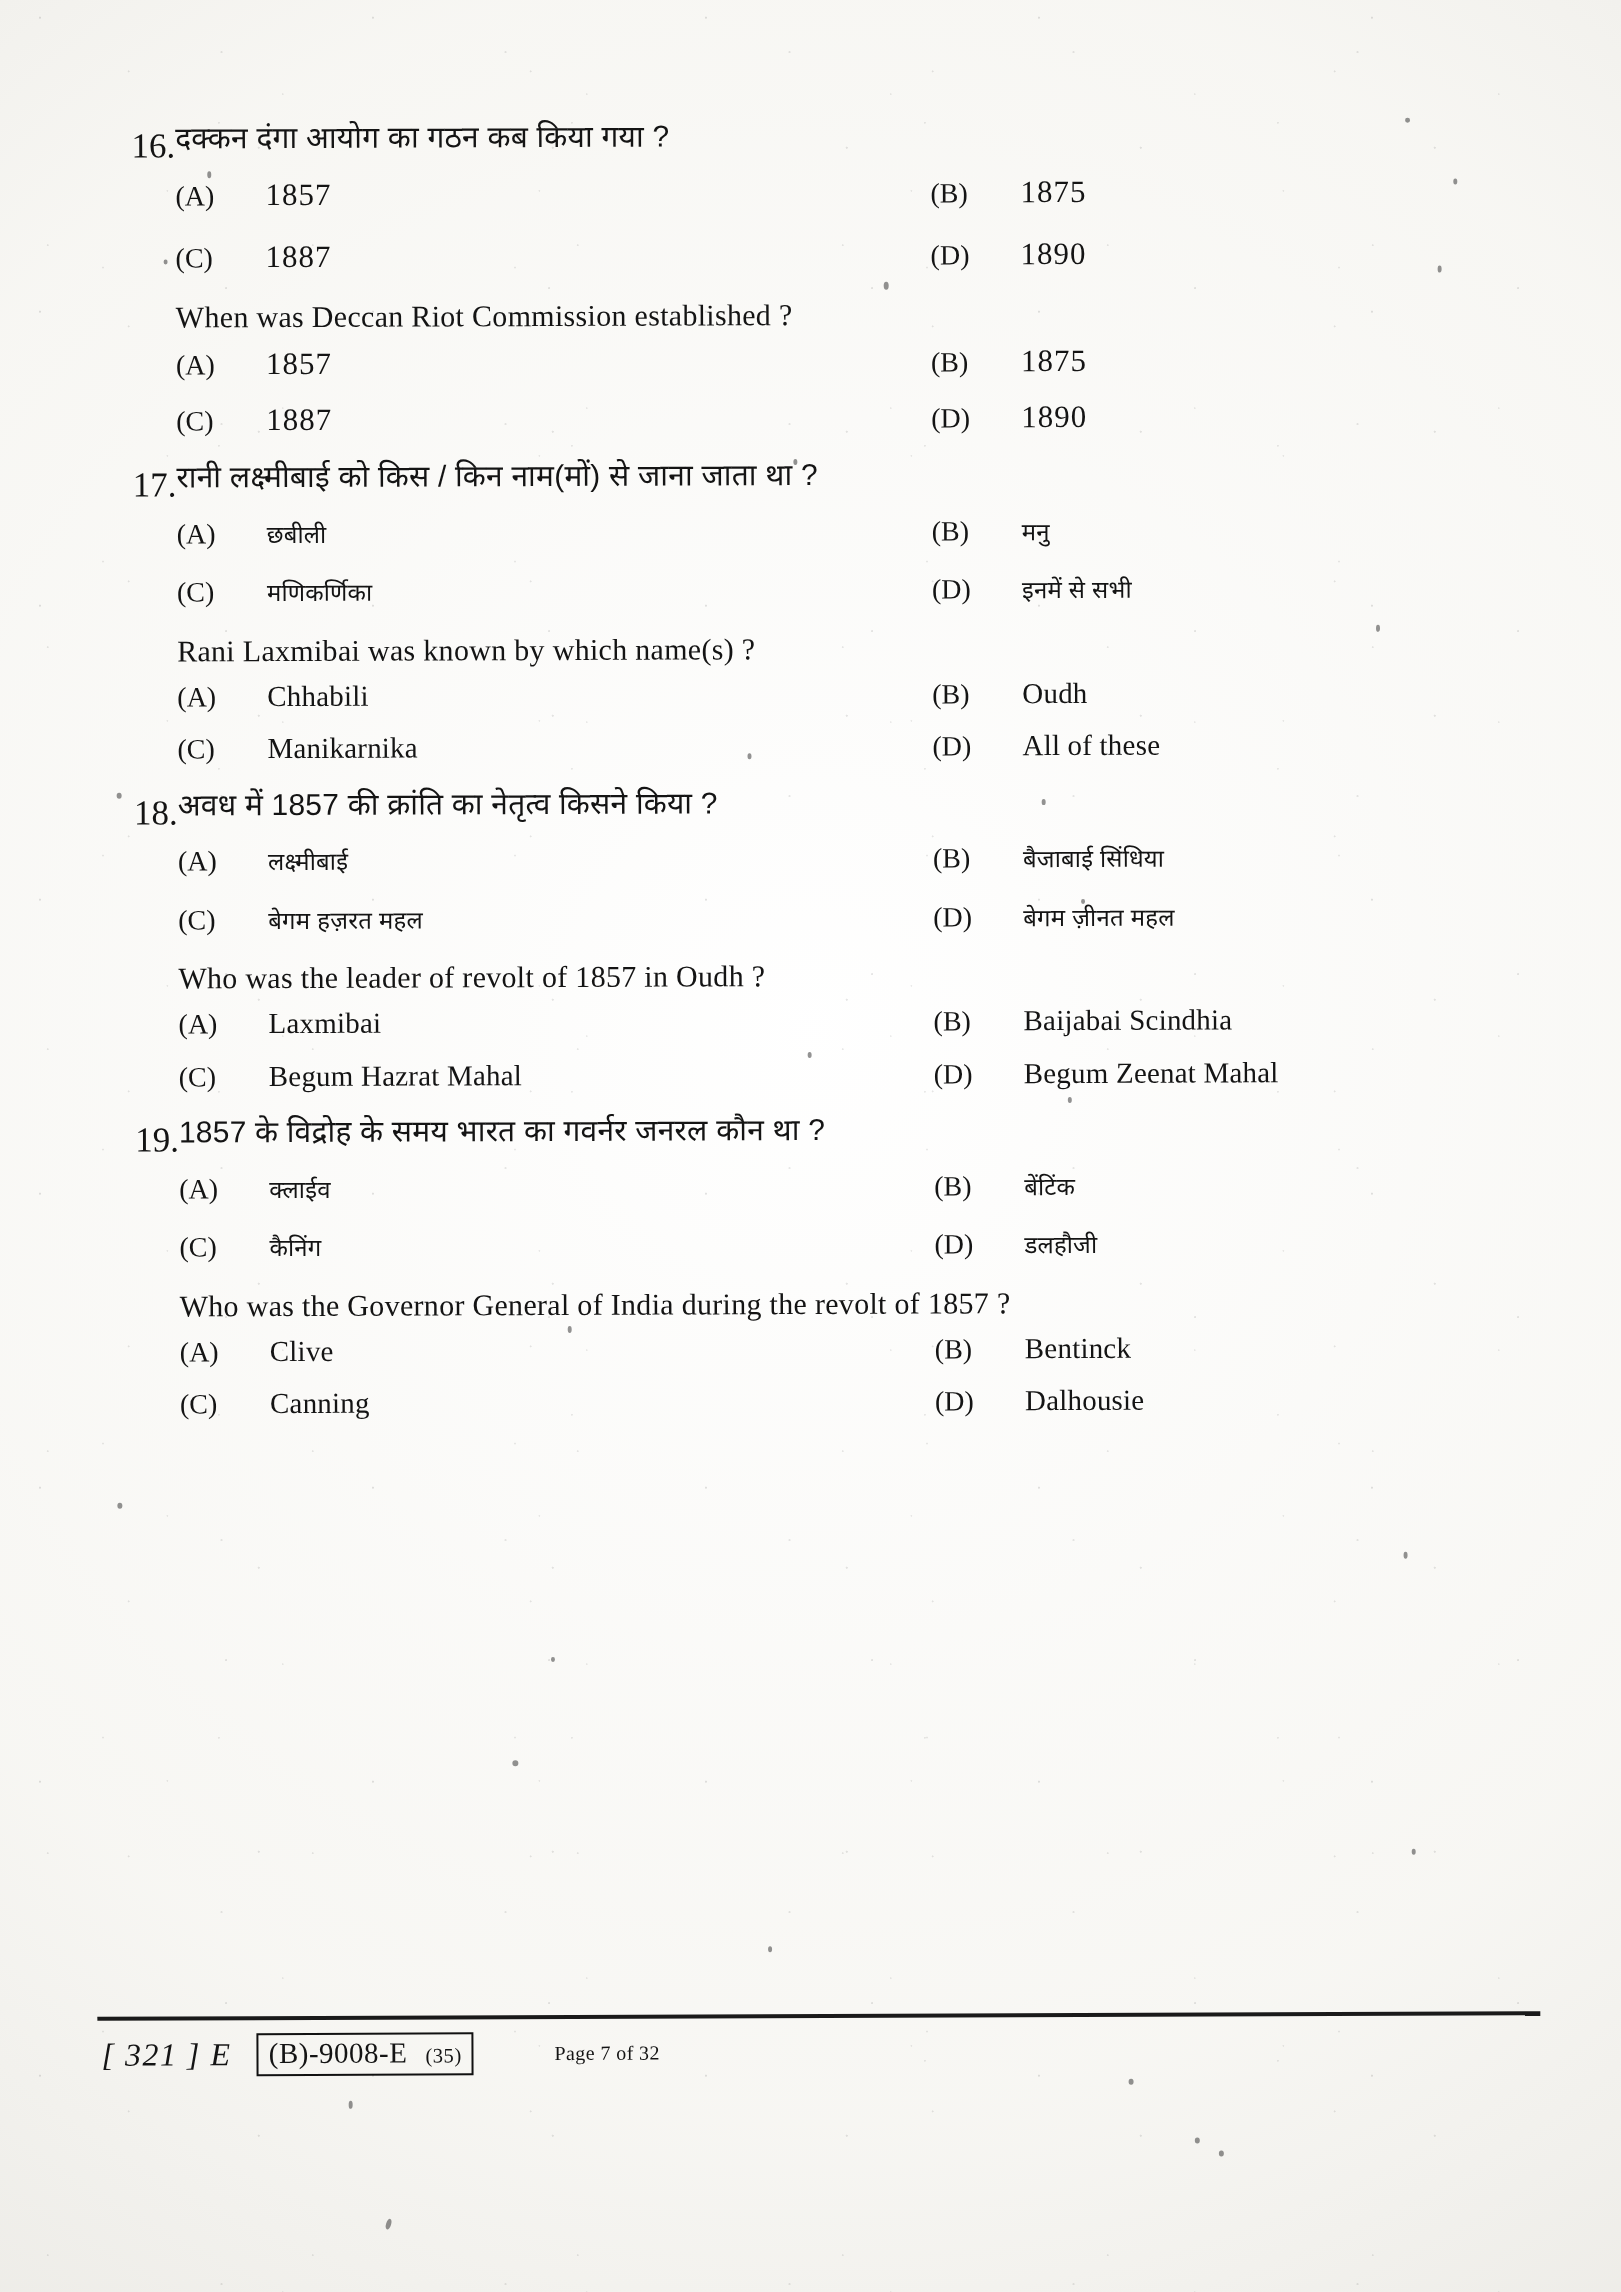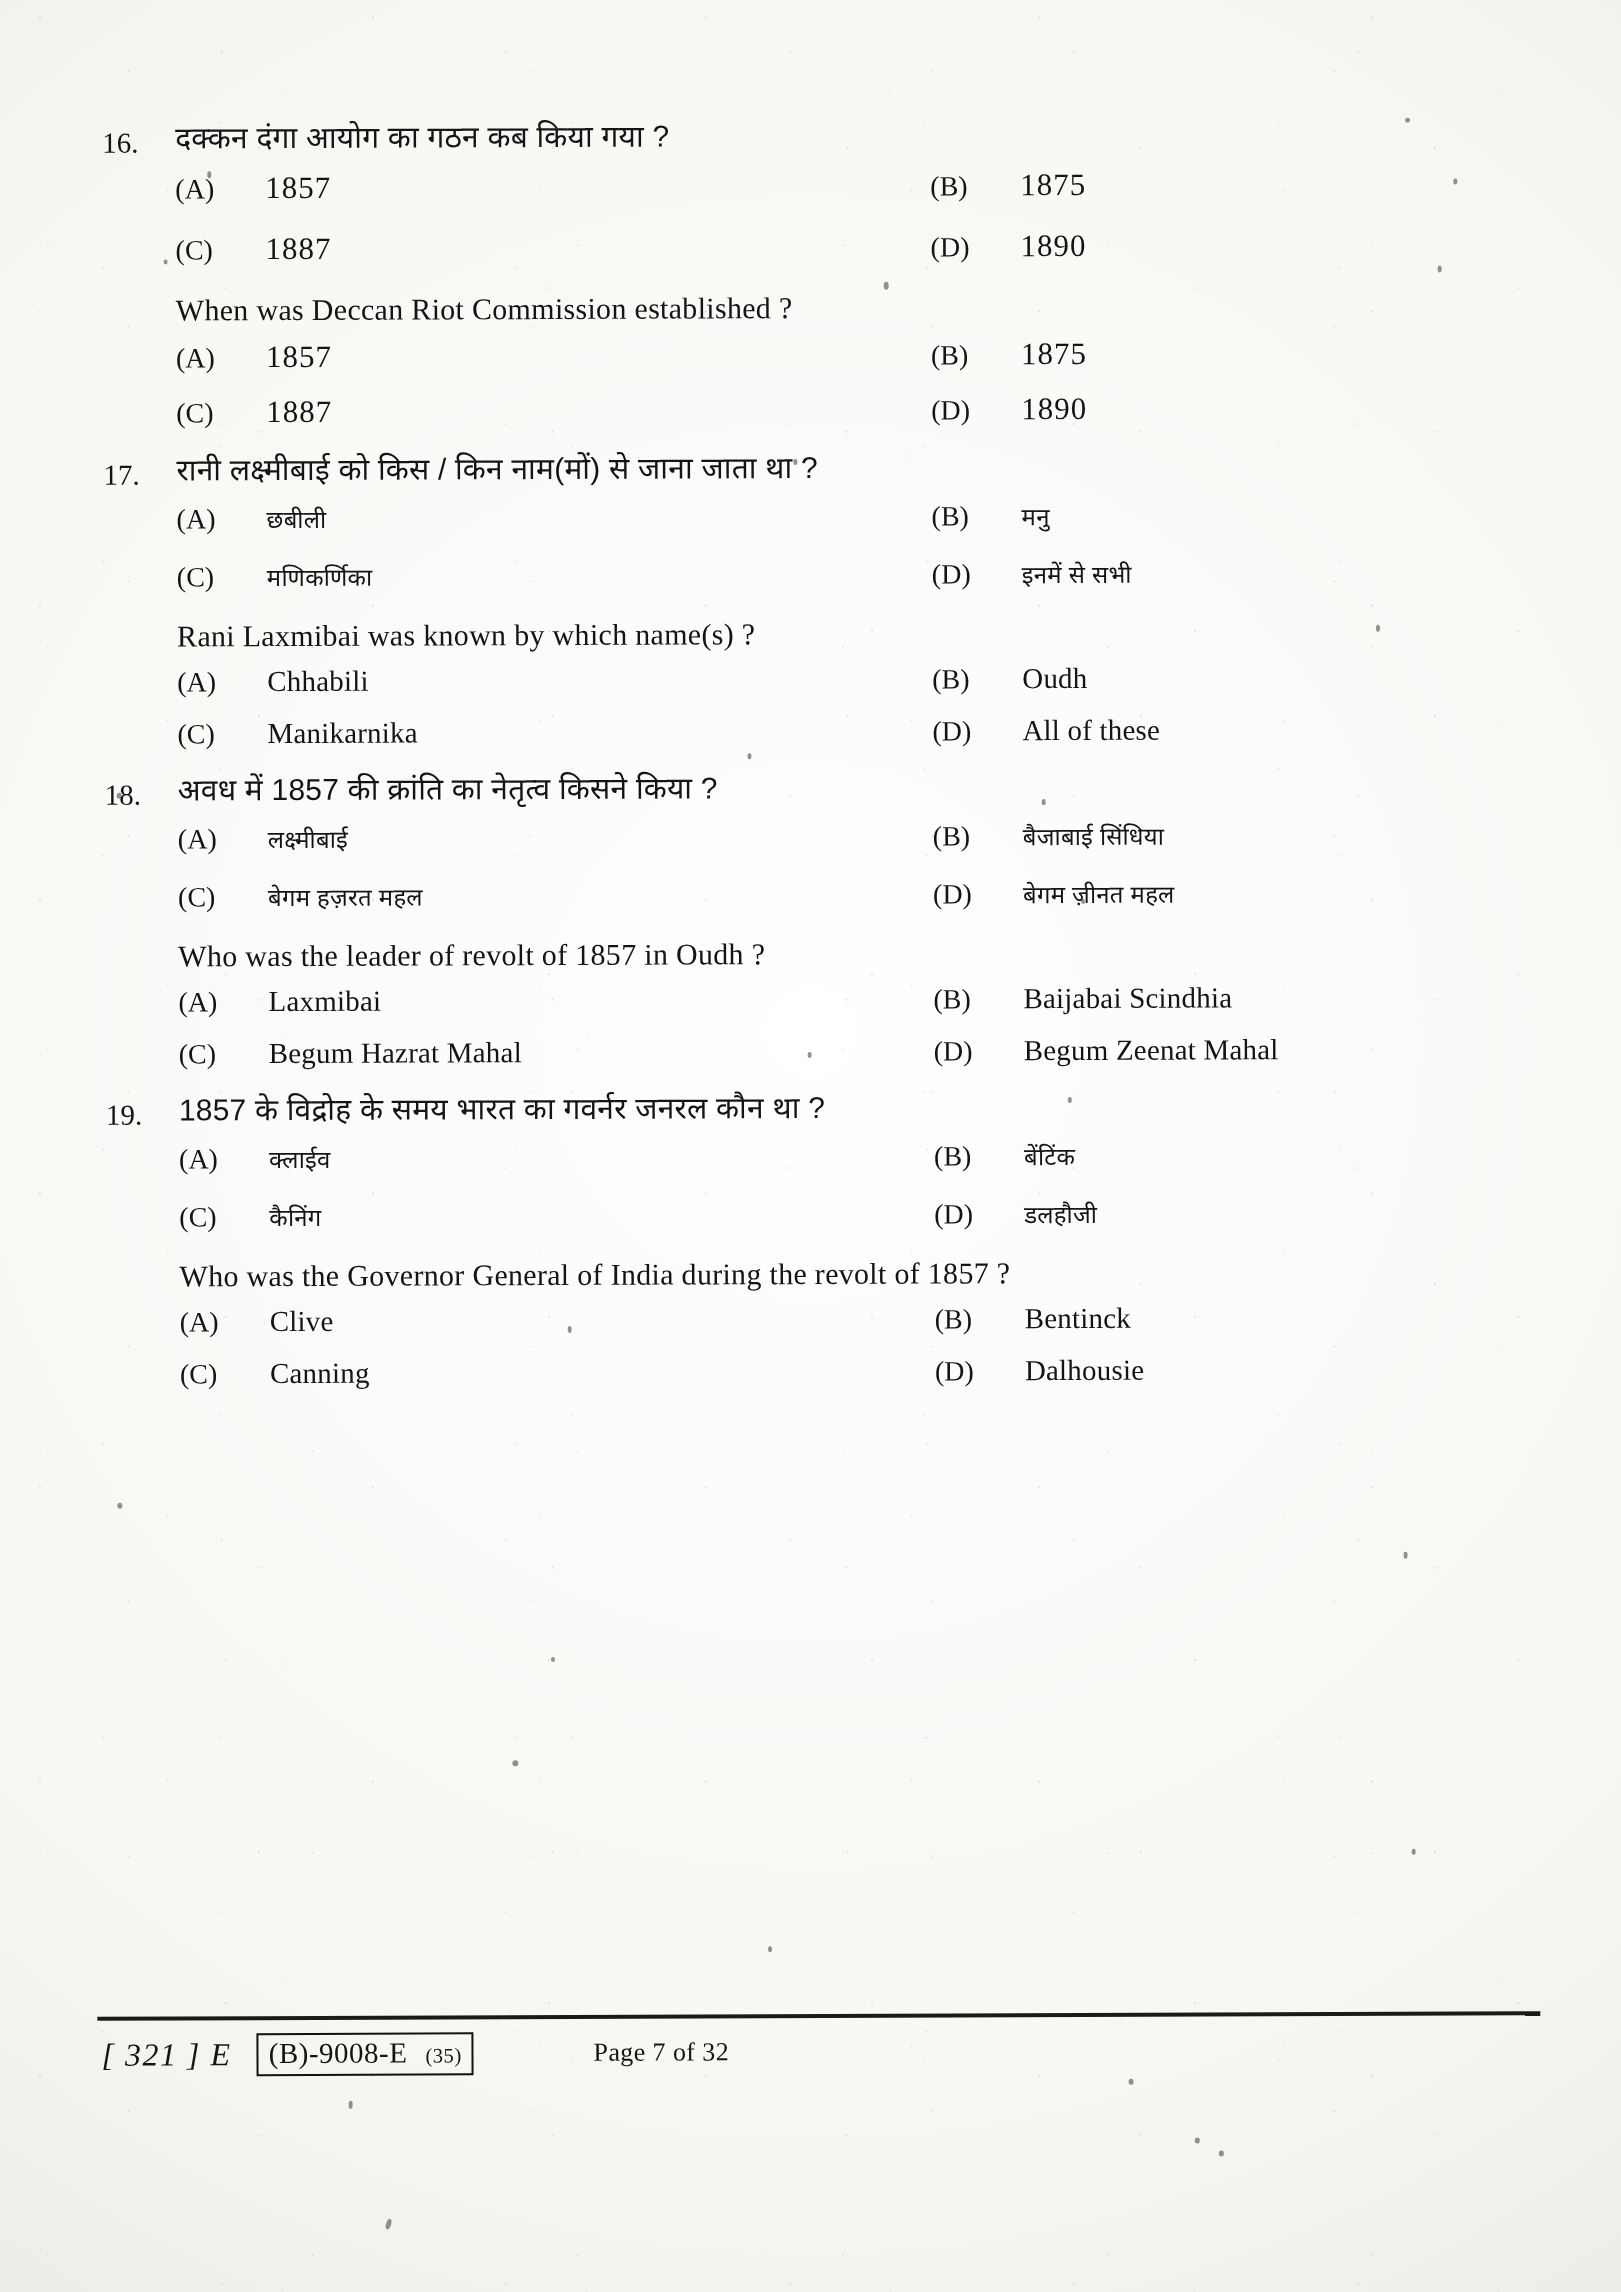--- a/index.html
+++ b/index.html
@@ -58,23 +58,23 @@
   .qblock { margin-bottom: 2px; }
 
   .qline {
     display: flex;
     align-items: flex-start;
     margin-bottom: 9.8px;
   }
   .qnum {
     width: 73px;
     flex: 0 0 73px;
-    font-size: 29px;
+    font-size: 35px;
     line-height: 1.25;
-    text-align: left;
+    text-align: right;
     padding-top: 5.9px;
   }
   .qtext-hi {
     font-family: "Liberation Sans", "DejaVu Sans", sans-serif;
     font-size: 30px;
     line-height: 1.3;
     letter-spacing: 0.2px;
   }
 
   .en-stem {
@@ -149,22 +149,22 @@
   .f-box {
     margin-left: 25.5px;
     border: 2.9px solid #111;
     padding: 2px 9.8px 3.9px 9.8px;
     font-size: 29px;
     letter-spacing: 0.5px;
     white-space: nowrap;
   }
   .f-box .sub { font-size: 20.6px; margin-left: 18px; }
   .f-page {
-    margin-left: 120px;
-    font-size: 26px;
+    margin-left: 81px;
+    font-size: 20px;
     letter-spacing: 0.4px;
     white-space: nowrap;
   }
 
   
   .speck {
     position: absolute;
     background: #3a3a3a;
     border-radius: 50%;
     opacity: 0.55;

